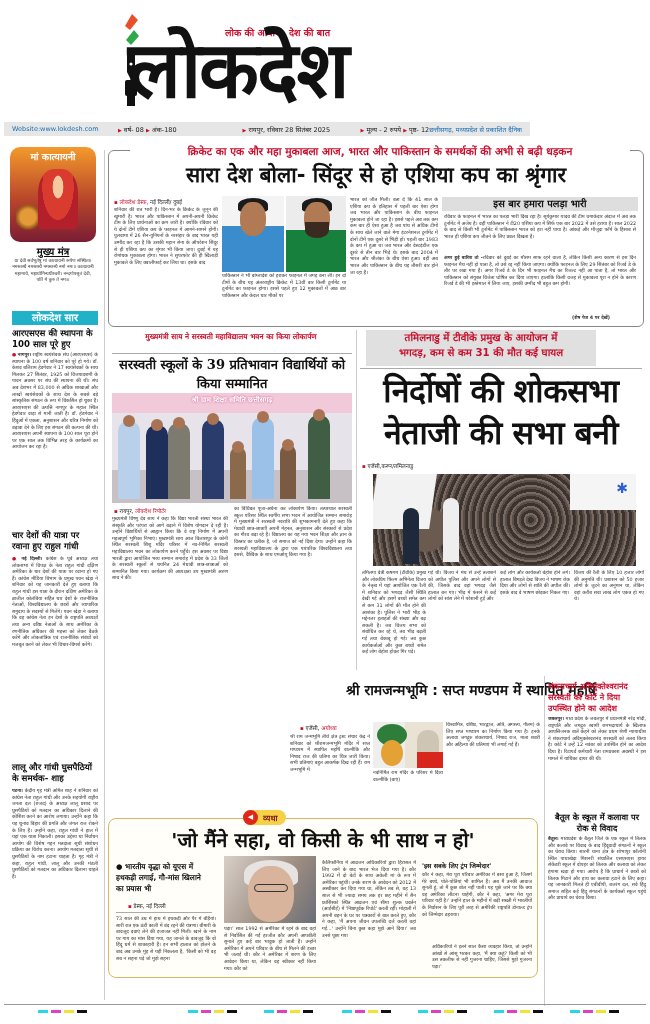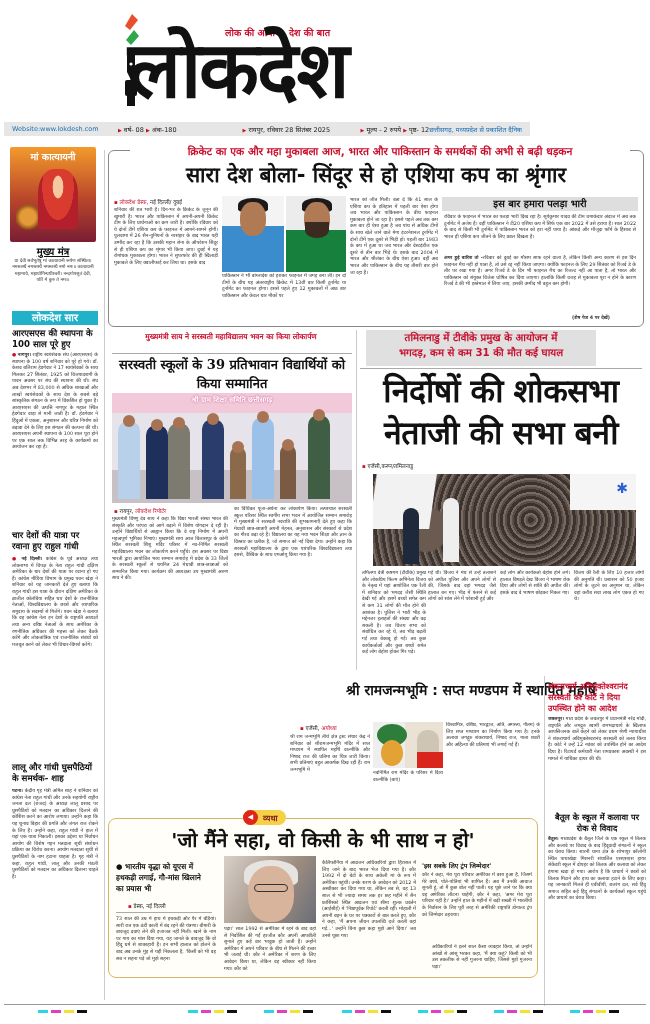--- a/index.html
+++ b/index.html
@@ -14,21 +14,21 @@
   .tagline { left: 225px; top: 26px; font-size: 9.5px; color: #c8102e; font-weight: bold; }
   .pen { left: 120px; top: 12px; width: 22px; height: 95px; }
   .infobar { left: 4px; top: 122px; width: 526px; height: 14px; background: #e6e6e6; display: flex; align-items: center; font-size: 6.5px; gap: 0; }
   .infobar span { white-space: nowrap; }
   .infobar .web { color: #1a6fb5; margin-left: 8px; width: 120px; }
   .infobar .item { color: #222; }
   .infobar .tri { color: #c8102e; font-size: 5px; margin-right: 2px; }
   .infobar .pub { color: #1a6fb5; margin-left: auto; margin-right: 8px; }
 
   
-  .devi-box { left: 10px; top: 147px; width: 86px; height: 95px; background: linear-gradient(#f39a2c, #b8462a 55%, #7a1d34); border-radius: 2px; overflow: hidden; }
+  .devi-box { left: 10px; top: 147px; width: 86px; height: 95px; background: linear-gradient(#f39a2c, #b8462a 55%, #7a1d34); border-radius: 10px; overflow: hidden; }
   .devi-title { position: absolute; top: 3px; left: 0; width: 100%; text-align: center; color: #fff; font-weight: bold; font-size: 9.5px; }
   .devi-fig { position: absolute; left: 28px; top: 22px; width: 40px; height: 60px; background: radial-gradient(ellipse at 50% 30%, #f5c8a0 0 18%, #d93c2f 20% 55%, #b3202b 56% 100%); border-radius: 40% 40% 10% 10%; }
   .devi-lion { position: absolute; left: 6px; top: 55px; width: 24px; height: 30px; background: radial-gradient(circle, #e59a3a 0 40%, #9c5b1c 60%, transparent 70%); }
   .mantra-h { left: 10px; top: 244px; width: 86px; text-align: center; font-weight: bold; font-size: 10px; text-decoration: underline; }
   .mantra-t { left: 12px; top: 258px; width: 82px; text-align: center; font-size: 4.6px; line-height: 6.4px; color: #333; }
   .sar { left: 12px; top: 311px; width: 86px; height: 14px; background: #21b2c9; color: #fff; font-weight: bold; font-size: 10px; text-align: center; line-height: 14px; }
   .lh { left: 12px; width: 86px; font-weight: bold; font-size: 8.6px; line-height: 11px; color: #111; }
   .lt { left: 12px; width: 86px; }
   .dot { color: #c8102e; }
 

